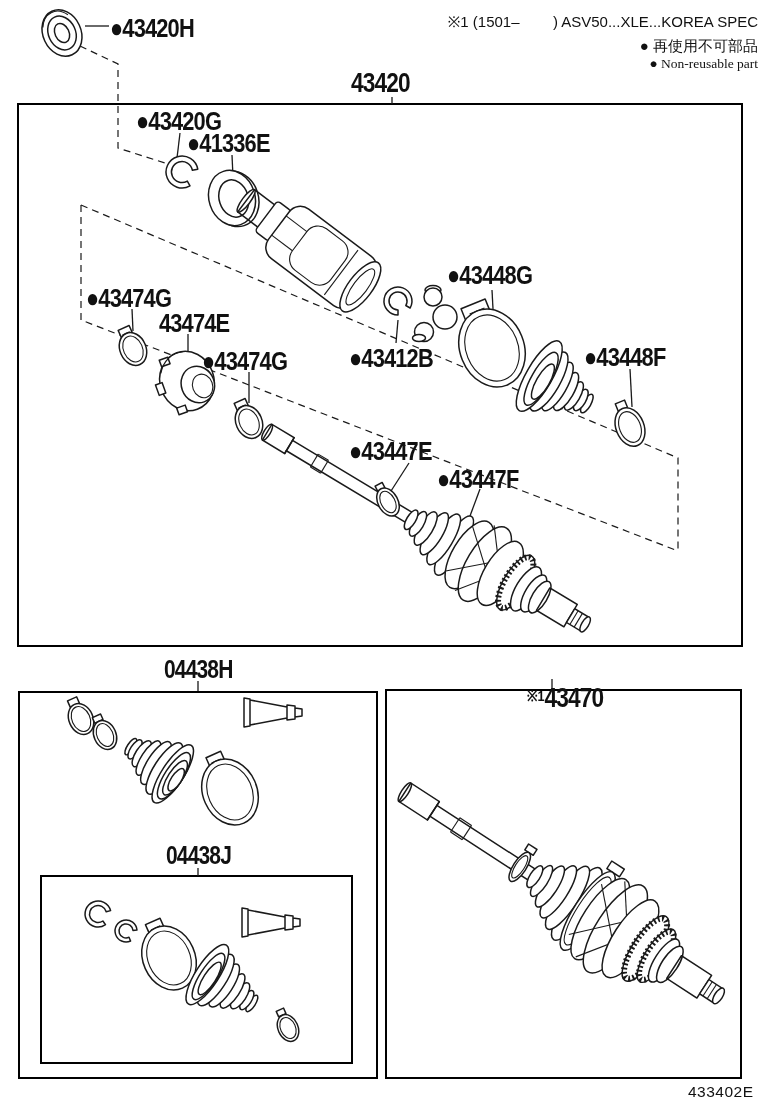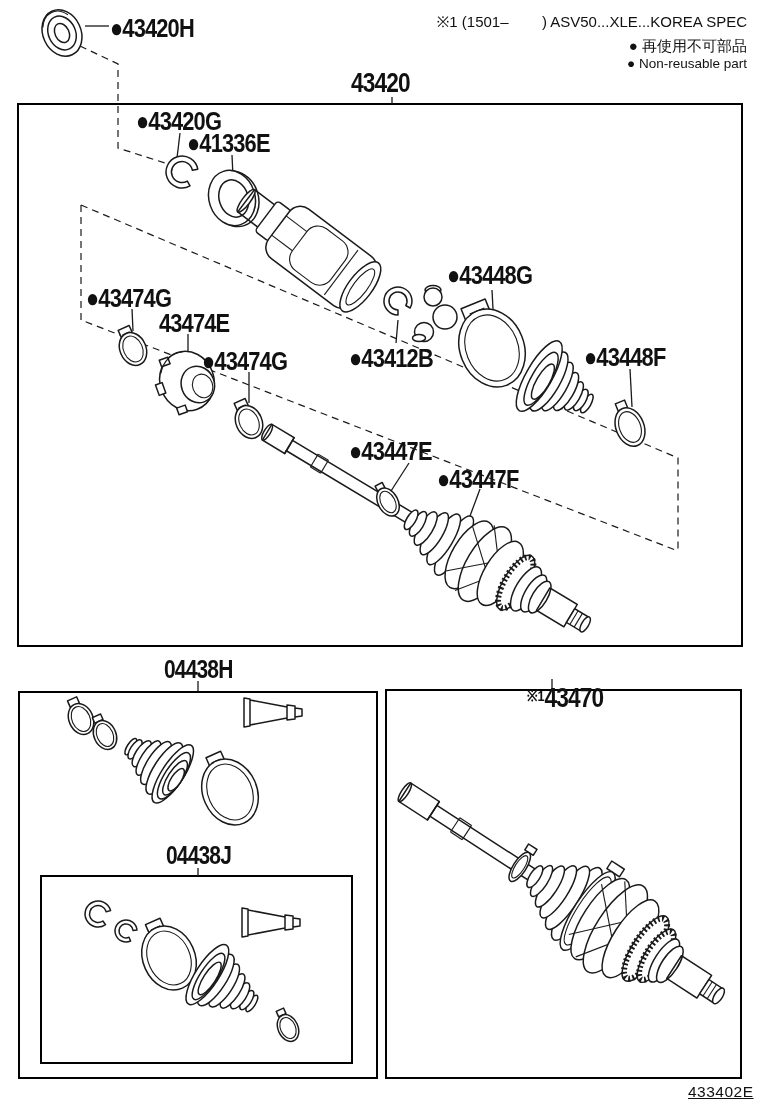--- a/index.html
+++ b/index.html
@@ -3,21 +3,21 @@
 <meta charset="utf-8">
 <style>
   html,body{margin:0;padding:0;background:#fff;}
   #stage{position:relative;width:760px;height:1112px;background:#fff;overflow:hidden;
          font-family:"Liberation Sans",sans-serif;color:#111;}
   #art{position:absolute;left:0;top:0;}
   .plbl{position:absolute;font-weight:bold;font-size:26px;letter-spacing:-1px;
         transform:scaleX(0.84);transform-origin:0 0;white-space:pre;color:#111;}
   .plbl2{position:absolute;font-weight:bold;font-size:25px;letter-spacing:-1px;
         transform:scaleX(0.84);transform-origin:0 0;white-space:pre;color:#111;}
-  .note{position:absolute;right:13px;text-align:right;font-size:15px;white-space:pre;color:#111;}
+  .note{position:absolute;right:2px;text-align:right;font-size:15px;white-space:pre;color:#111;}
   .note-sm{font-size:13.5px;}
   .code{position:absolute;font-size:15.5px;letter-spacing:0.5px;color:#111;}
   .pref{font-size:15px;font-weight:bold;vertical-align:6px;letter-spacing:0;}
   .big{font-size:27px;}
   svg .ln{fill:none;stroke:#1a1a1a;stroke-width:1.5;stroke-linecap:round;stroke-linejoin:round;}
   svg .lnw{fill:#fff;stroke:#1a1a1a;stroke-width:1.5;stroke-linejoin:round;}
   svg .thin{fill:none;stroke:#1a1a1a;stroke-width:1.1;}
   svg .leader{fill:none;stroke:#1a1a1a;stroke-width:1.3;}
   svg .dash{fill:none;stroke:#1a1a1a;stroke-width:1.2;stroke-dasharray:7 5;}
   svg .boxln{fill:none;stroke:#000;stroke-width:2;}
@@ -303,21 +303,21 @@
     <rect class="ln" x="136" y="-13.5" width="36" height="27" fill="url(#splv)"></rect>
     <rect class="lnw" x="172" y="-8.5" width="16" height="17"></rect>
     <line class="thin" x1="176" y1="-8.5" x2="176" y2="8.5"></line>
     <line class="thin" x1="181" y1="-8.5" x2="181" y2="8.5"></line>
     <ellipse class="lnw" cx="189" cy="0" rx="4" ry="9"></ellipse>
   </g>
 </svg>
 
   <div class="note" style="top:11px;">※1 (1501–        ) ASV50...XLE...KOREA SPEC</div>
   <div class="note" style="top:37px;text-align:center;">● 再使用不可部品</div>
-  <div class="note note-sm" style="top:56px;">● Non-reusable part</div>
+  <div class="note note-sm" style="top:56px;font-family:Liberation Serif, serif;">● Non-reusable part</div>
 
   <div class="plbl" style="left:110px;top:13px;">●43420H</div>
   <div class="plbl big" style="left:351px;top:68px;">43420</div>
   <div class="plbl" style="left:136px;top:106px;">●43420G</div>
   <div class="plbl" style="left:187px;top:128px;">●41336E</div>
   <div class="plbl" style="left:86px;top:283px;">●43474G</div>
   <div class="plbl" style="left:159px;top:308px;">43474E</div>
   <div class="plbl" style="left:202px;top:346px;">●43474G</div>
   <div class="plbl" style="left:349px;top:343px;">●43412B</div>
   <div class="plbl" style="left:447px;top:260px;">●43448G</div>
@@ -325,14 +325,14 @@
   <div class="plbl" style="left:349px;top:436px;">●43447E</div>
   <div class="plbl" style="left:437px;top:464px;">●43447F</div>
 
   <div class="plbl2" style="left:164px;top:655px;">04438H</div>
   <div class="plbl2" style="left:166px;top:841px;">04438J</div>
 
   <div class="plbl" style="left:506px;top:652px;">
     <span class="pref">※1</span><span class="big">43470</span>
   </div>
 
-  <div class="code" style="left:688px;top:1083px;text-decoration:underline;">433402E</div>
+  <div class="code" style="left:688px;top:1083px;">433402E</div>
 </div>
 
 </body></html>

